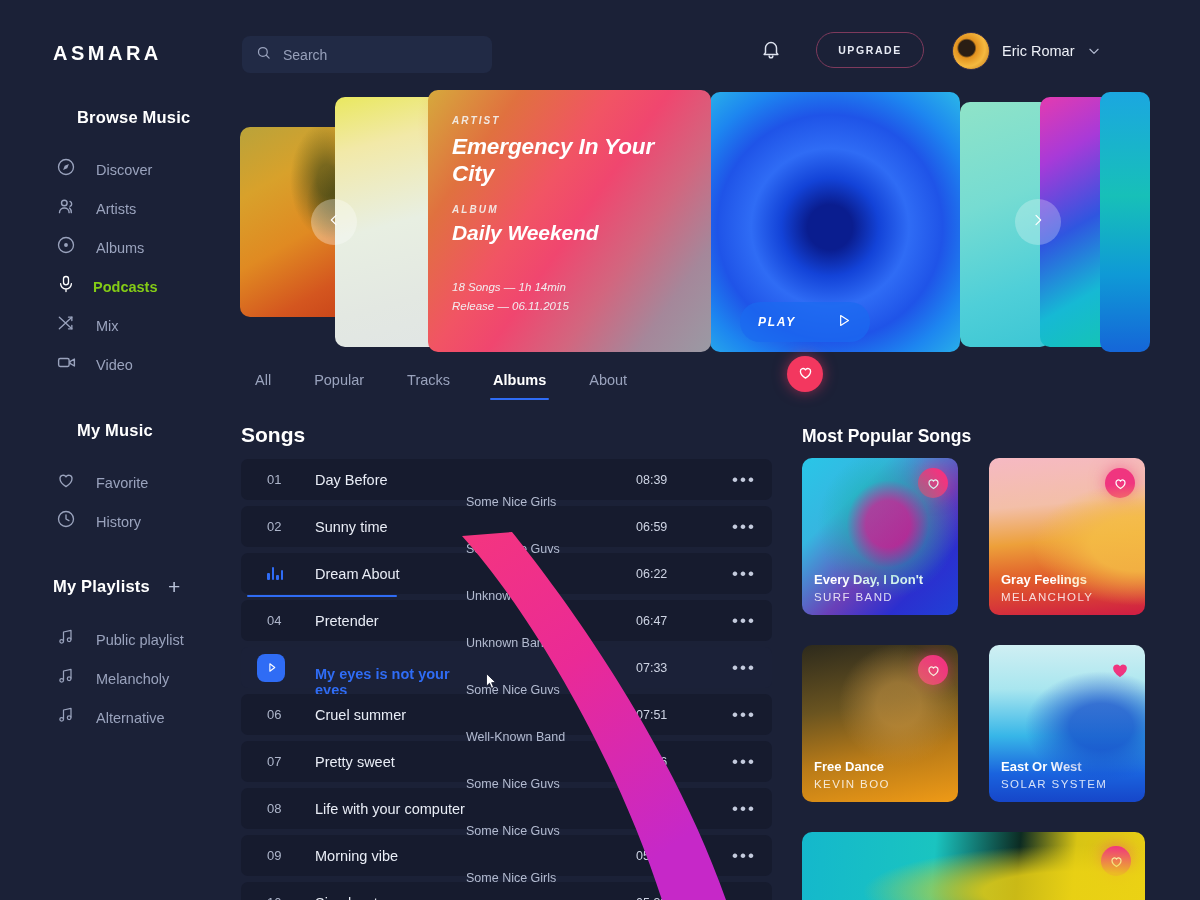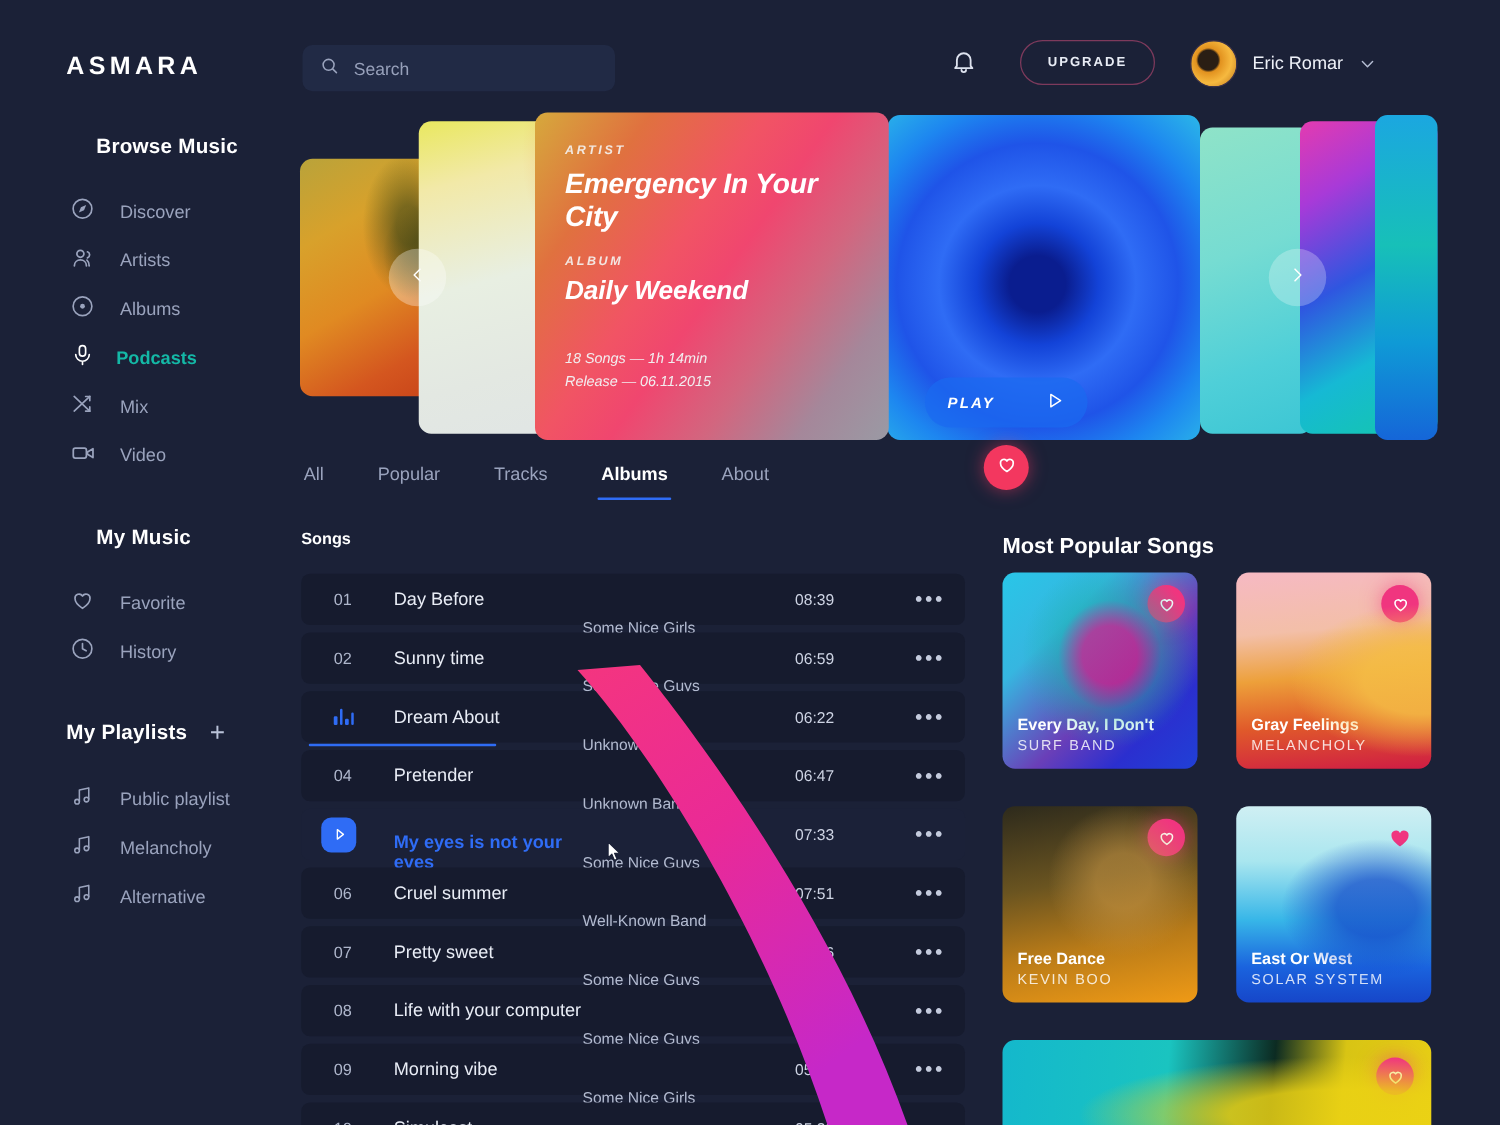--- a/index.html
+++ b/index.html
@@ -50,21 +50,21 @@
   
   .sidebar { position: absolute; left: 0; top: 100px; width: 230px; }
   .side-title {
     font-size: 16.5px; font-weight: bold; color: #ffffff; letter-spacing: .2px;
     padding-left: 77px;
   }
   .side-item {
     display: flex; align-items: flex-end; gap: 19px; height: 39px;
     padding-left: 55px; color: #9aa3bd; font-size: 14.5px;
   }
-  .side-item.active { color: #14b8a6; font-weight: bold; gap: 16px; }
+  .side-item.active { color: #84cc16; font-weight: bold; gap: 16px; }
   .side-item .ico { width: 22px; height: 22px; flex: none; display: flex; align-items: center; justify-content: center; }
   .playlists-head { display: flex; align-items: center; gap: 18px; padding-left: 53px; }
   .plus { font-size: 21px; color: #b9c2d8; line-height: 1; }
 
   
   .carousel { position: absolute; left: 240px; top: 92px; width: 910px; height: 260px; font-style: italic; }
   .cc { position: absolute; border-radius: 10px; overflow: hidden; }
   .cc1 { left: 0; top: 35px; width: 150px; height: 190px;
     background: linear-gradient(150deg,#b9a33a 0%, #d8a12b 26%, #e08a22 52%, #d4561f 76%, #c23a16 100%); }
   .cc1:after { content:""; position:absolute; inset:0;
@@ -116,30 +116,30 @@
     display: flex; align-items: center; justify-content: space-between; padding: 0 18px;
     color: #fff; font-size: 12px; letter-spacing: 1.7px; font-weight: bold;
   }
   .heartbtn {
     width: 36px; height: 36px; border-radius: 50%;
     background: #f3375f; display: flex; align-items: center; justify-content: center;
     box-shadow: 0 0 14px rgba(243,55,95,.55);
   }
 
   
-  .tabs { position: absolute; left: 243px; top: 372px; display: flex; gap: 43px; }
+  .tabs { position: absolute; left: 255px; top: 372px; display: flex; gap: 43px; }
   .tab { font-size: 14.5px; color: #9aa3bd; padding-bottom: 12px; position: relative; }
   .tab.active { color: #ffffff; font-weight: bold; }
   .tab.active:after {
     content:""; position: absolute; left: -3px; right: -3px; bottom: 0; height: 2.5px;
     background: #2f6cf5; border-radius: 2px;
   }
 
   
-  .songs-head { position: absolute; left: 241px; top: 423px; font-size: 13px; font-weight: bold; color: #ffffff; }
+  .songs-head { position: absolute; left: 241px; top: 423px; font-size: 21px; font-weight: bold; color: #ffffff; }
   .songlist { position: absolute; left: 241px; top: 459px; width: 531px; }
   .row {
     position: relative; height: 41px; margin-bottom: 6px; background: #161b2e;
     border-radius: 7px; display: flex; align-items: center; color: #c7cee0; font-size: 14px;
   }
   .row .num { width: 74px; text-align: left; padding-left: 26px; font-size: 13px; color: #aeb6cb; }
   .row .title { flex: 1; color: #e9edf6; font-size: 14.5px; }
   .row .artist { width: 170px; font-size: 12.5px; color: #b3bbd0; margin-top: 44px; }
   .row .dur { width: 80px; font-size: 12.5px; color: #ced4e4; }
   .row .dots { width: 56px; text-align: center; font-size: 17px; letter-spacing: 2px; color: #c4cbdd; }

